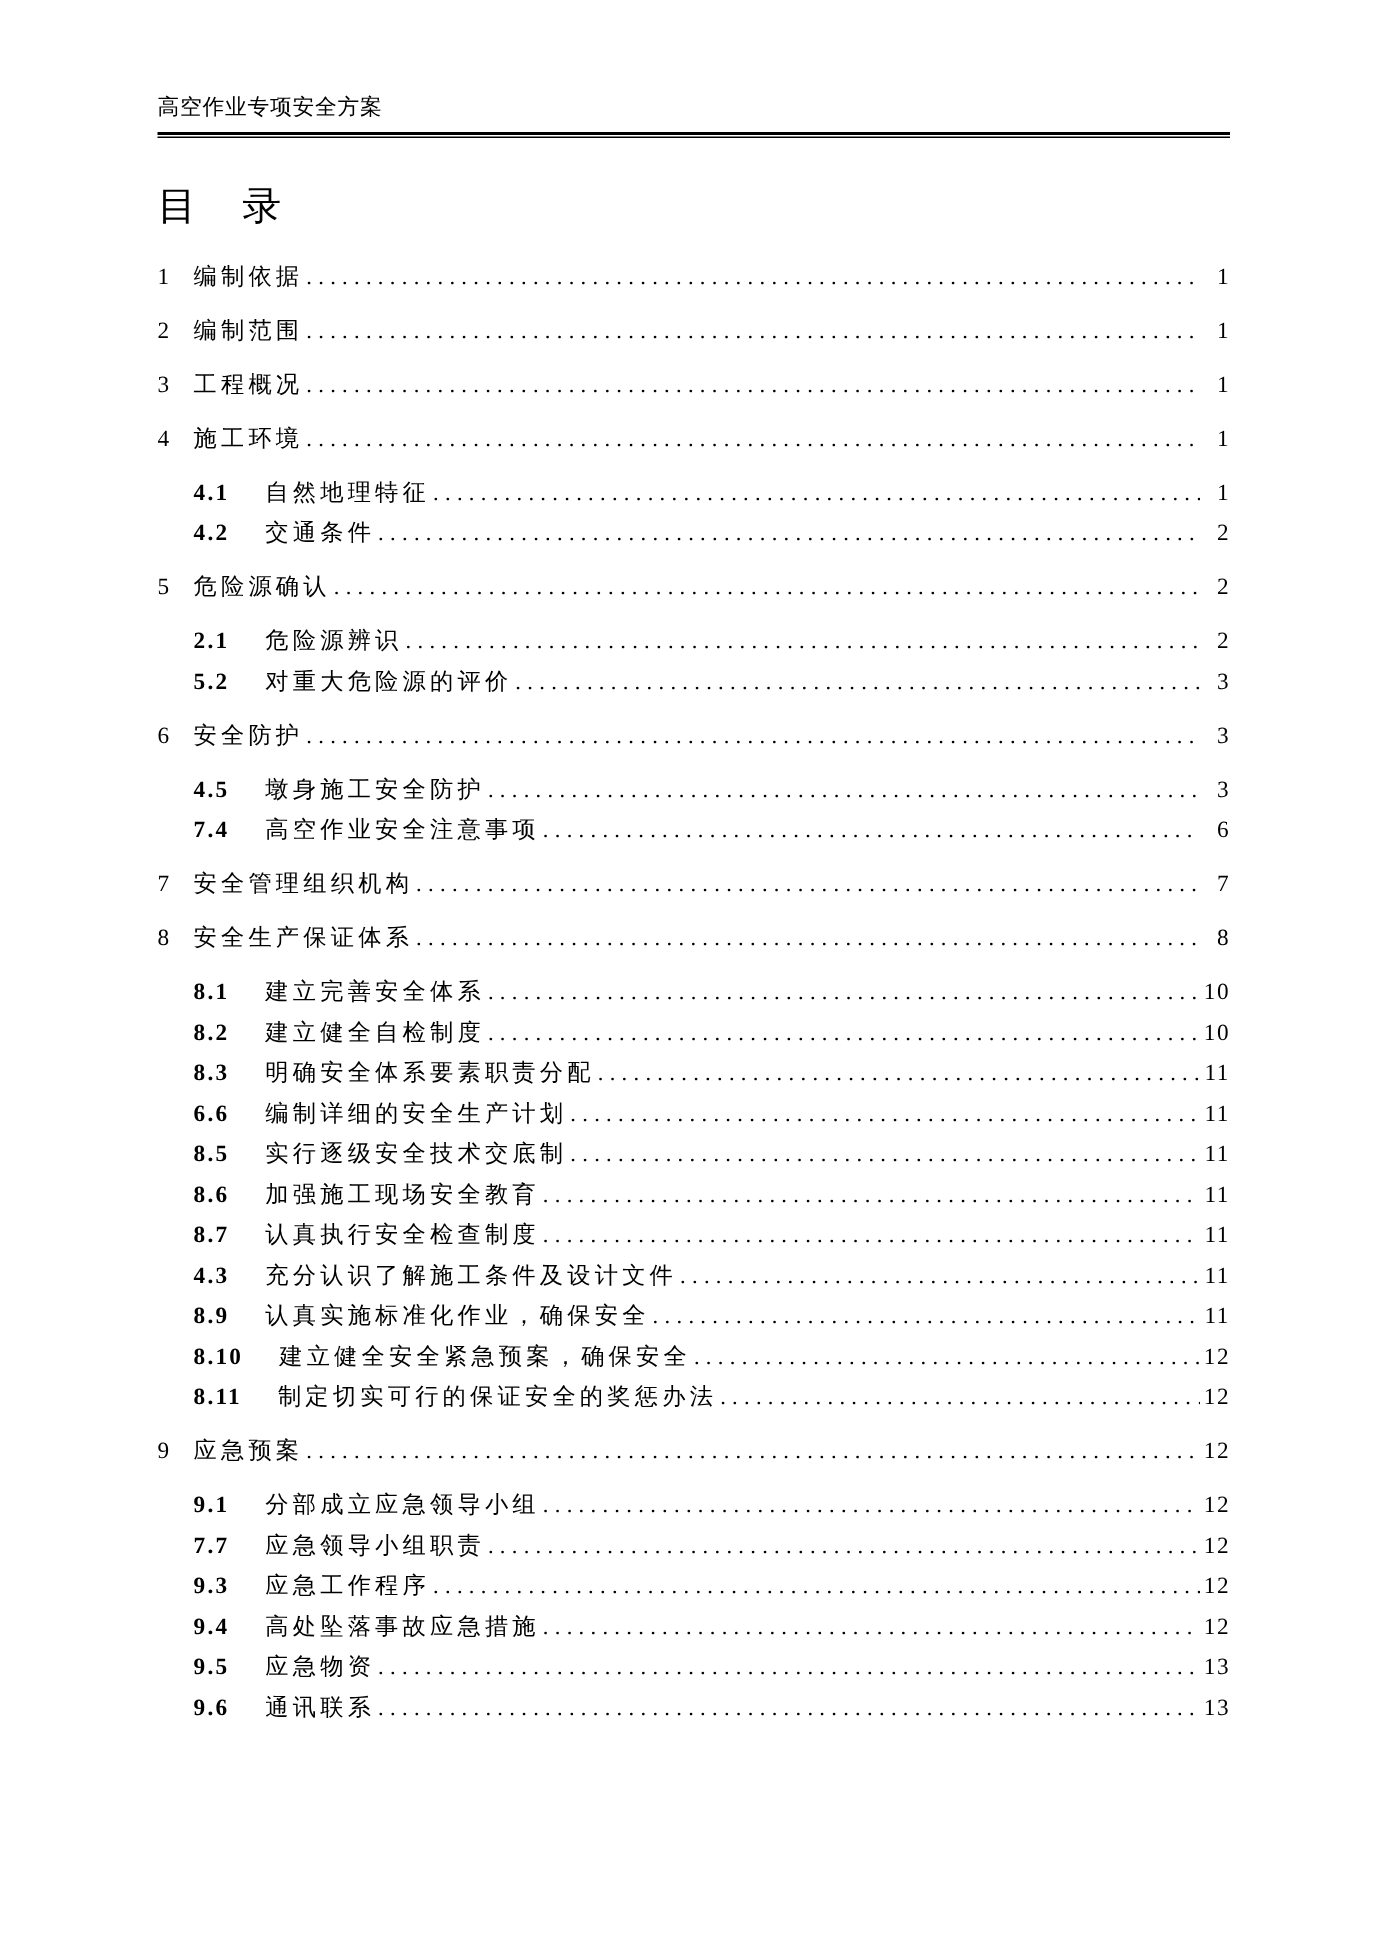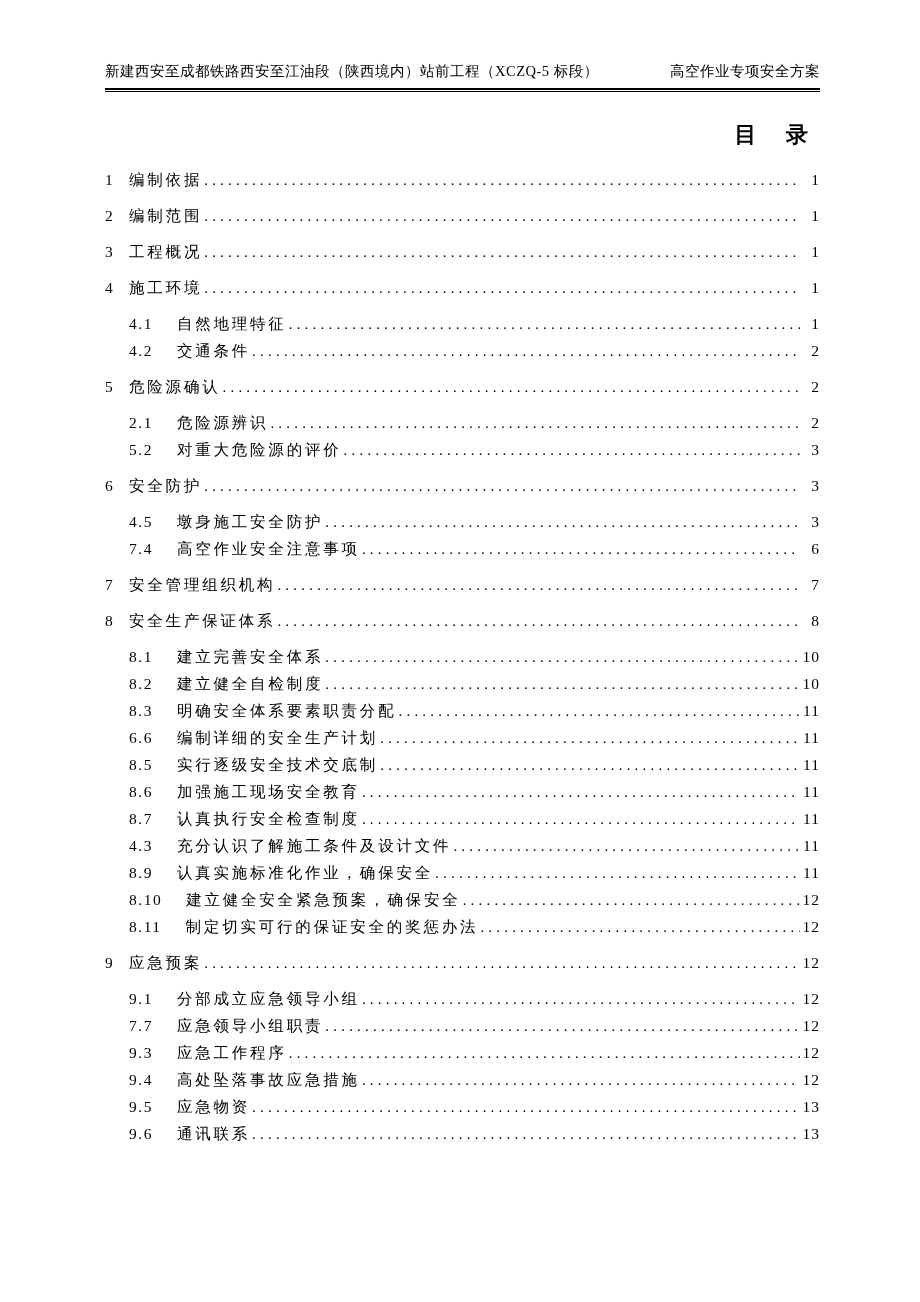--- a/index.html
+++ b/index.html
@@ -24,23 +24,23 @@
       letter-spacing: 0.5px;
       padding-bottom: 5px;
     }
     .header-rule {
       border-top: 2.5px solid #000;
       border-bottom: 1px solid #000;
       height: 4px;
       margin-top: 2px;
     }
     .title {
-      text-align: right;
-      font-size: 22px;
-      font-weight: bold;
+      text-align: left;
+      font-size: 26px;
+      font-weight: normal;
       letter-spacing: 12px;
       margin-top: 28px;
       margin-bottom: 22px;
     }
     .toc {
       font-size: 15.5px;
       line-height: 1;
     }
     .toc-entry {
       display: flex;
@@ -80,29 +80,29 @@
       font-size: 15px;
       margin: 0 2px;
     }
     .toc-page {
       letter-spacing: 1px;
       min-width: 18px;
       text-align: right;
     }
     .toc-l2 .toc-num {
       letter-spacing: 1.5px;
+      font-weight: bold;
     }
   </style>
 </head>
 <body>
 
 <div class="page">
 
   <div class="header-row">
-    <span>新建西安至成都铁路西安至江油段（陕西境内）站前工程（XCZQ-5 标段）</span>
     <span>高空作业专项安全方案</span>
   </div>
   <div class="header-rule"></div>
 
   <div class="title">目  录</div>
 
   <div class="toc" id="toc-container">
       <div class="toc-entry toc-l1">
         <span class="toc-num">1</span>
         <span class="toc-label">编制依据</span>

